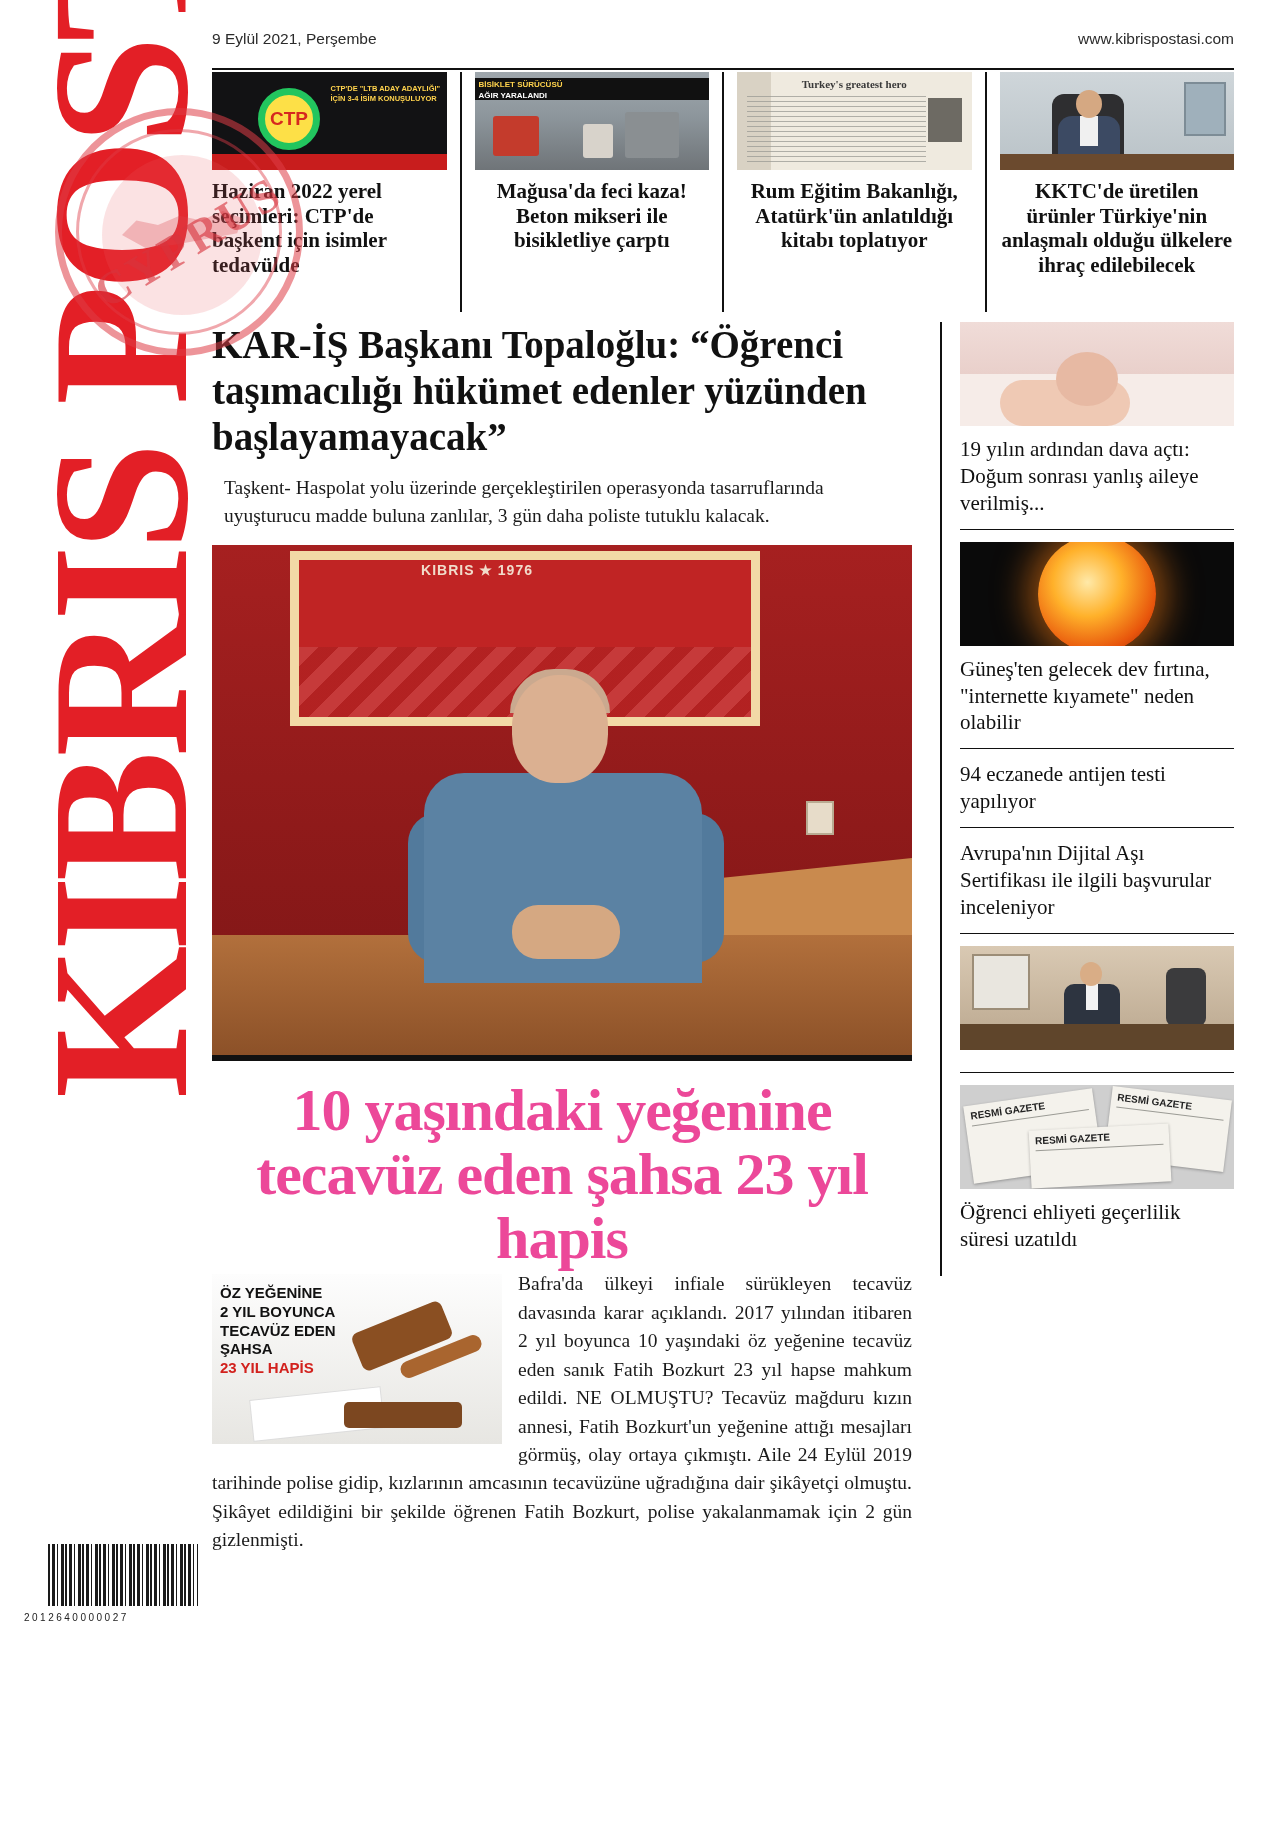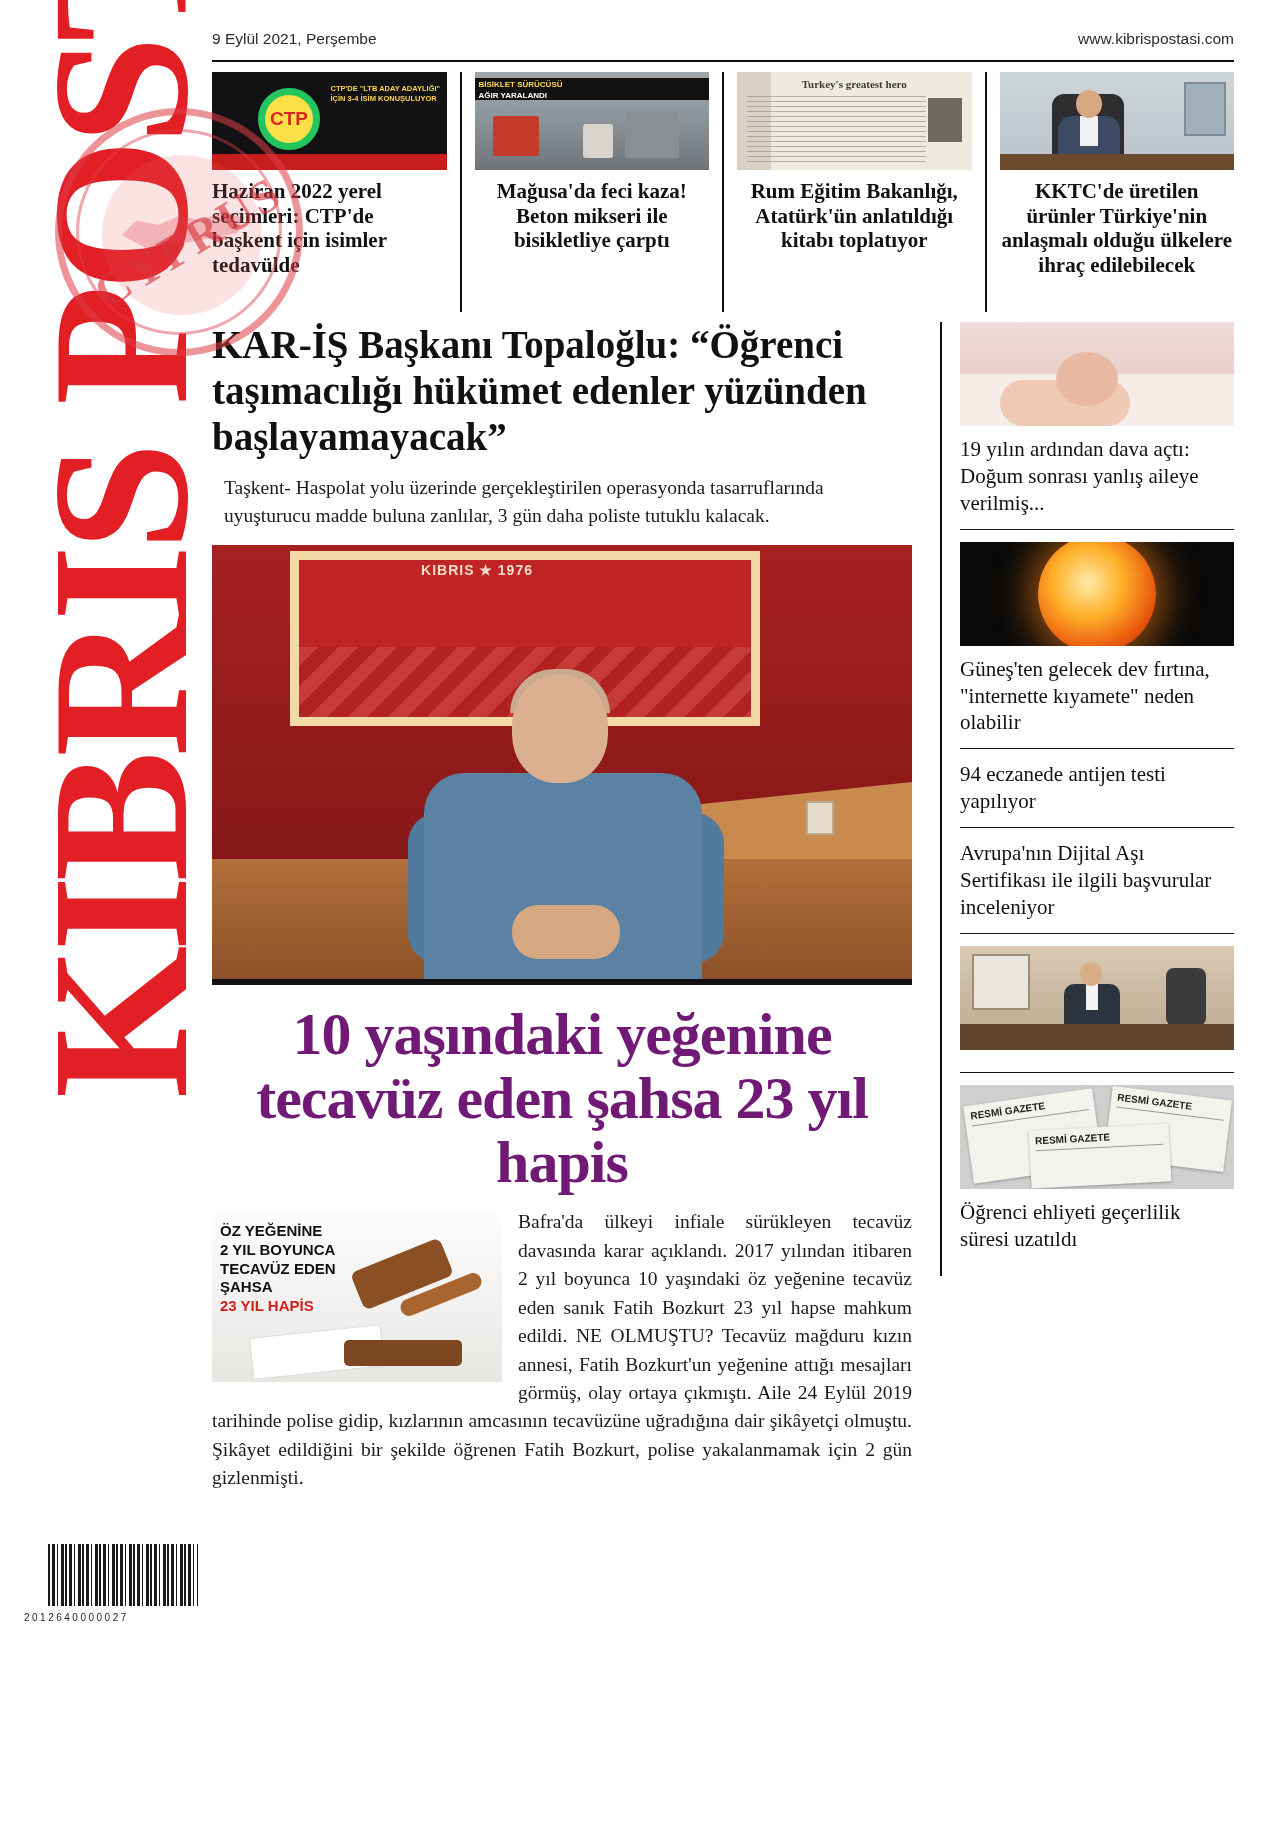--- a/index.html
+++ b/index.html
@@ -115,21 +115,21 @@
   .topbar {
     position: absolute;
     left: 0; top: 30px;
     width: 1022px;
     display: flex;
     justify-content: space-between;
     align-items: flex-end;
     font-family: "Liberation Sans", sans-serif;
     font-size: 15.5px;
     color: #2b2b2b;
-    padding-bottom: 12px;
+    padding-bottom: 20px;
     border-bottom: 2px solid #111;
   }
 
   
   .teasers {
     position: absolute;
     left: 0; top: 72px;
     width: 1022px;
     height: 240px;
     display: flex;
@@ -240,21 +240,21 @@
     margin: 0 0 14px 0;
   }
   .lead-deck {
     font-family: "Liberation Serif", serif;
     font-size: 19.5px;
     line-height: 1.42;
     color: #1b1b1b;
     margin: 0 0 16px 12px;
   }
   .lead-photo {
-    width: 700px; height: 440px;
+    width: 700px; height: 516px;
     position: relative;
     overflow: hidden;
     background: #9a1b1b;
     border-bottom: 6px solid #111;
   }
   .lp-wall { position: absolute; inset: 0; background: linear-gradient(#a62020 0%, #8f1a1a 55%, #7c1616 100%); }
   .lp-frame {
     position: absolute; left: 78px; top: 6px; width: 470px; height: 175px;
     border: 9px solid #f2d9a6; background: #c02424;
   }
@@ -293,22 +293,22 @@
   .lp-hands { position: absolute; left: 300px; top: 360px; width: 108px; height: 54px; background: #d5a882; border-radius: 26px; }
   .lp-socket { position: absolute; right: 78px; top: 256px; width: 28px; height: 34px; background: #e7dcc9; border: 2px solid #b9ab92; }
 
   .big-head {
     font-family: "Liberation Serif", serif;
     font-weight: bold;
     font-size: 60px;
     line-height: 1.06;
     letter-spacing: -1px;
     text-align: center;
-    color: #701a75;
-    margin: 18px 0 14px 0;
+    color: #ec4899;
+    margin: 18px 0 0 0;
   }
 
   .story-flow {
     position: relative;
     font-family: "Liberation Serif", serif;
     font-size: 19.5px;
     line-height: 1.46;
     color: #1b1b1b;
     text-align: justify;
   }

